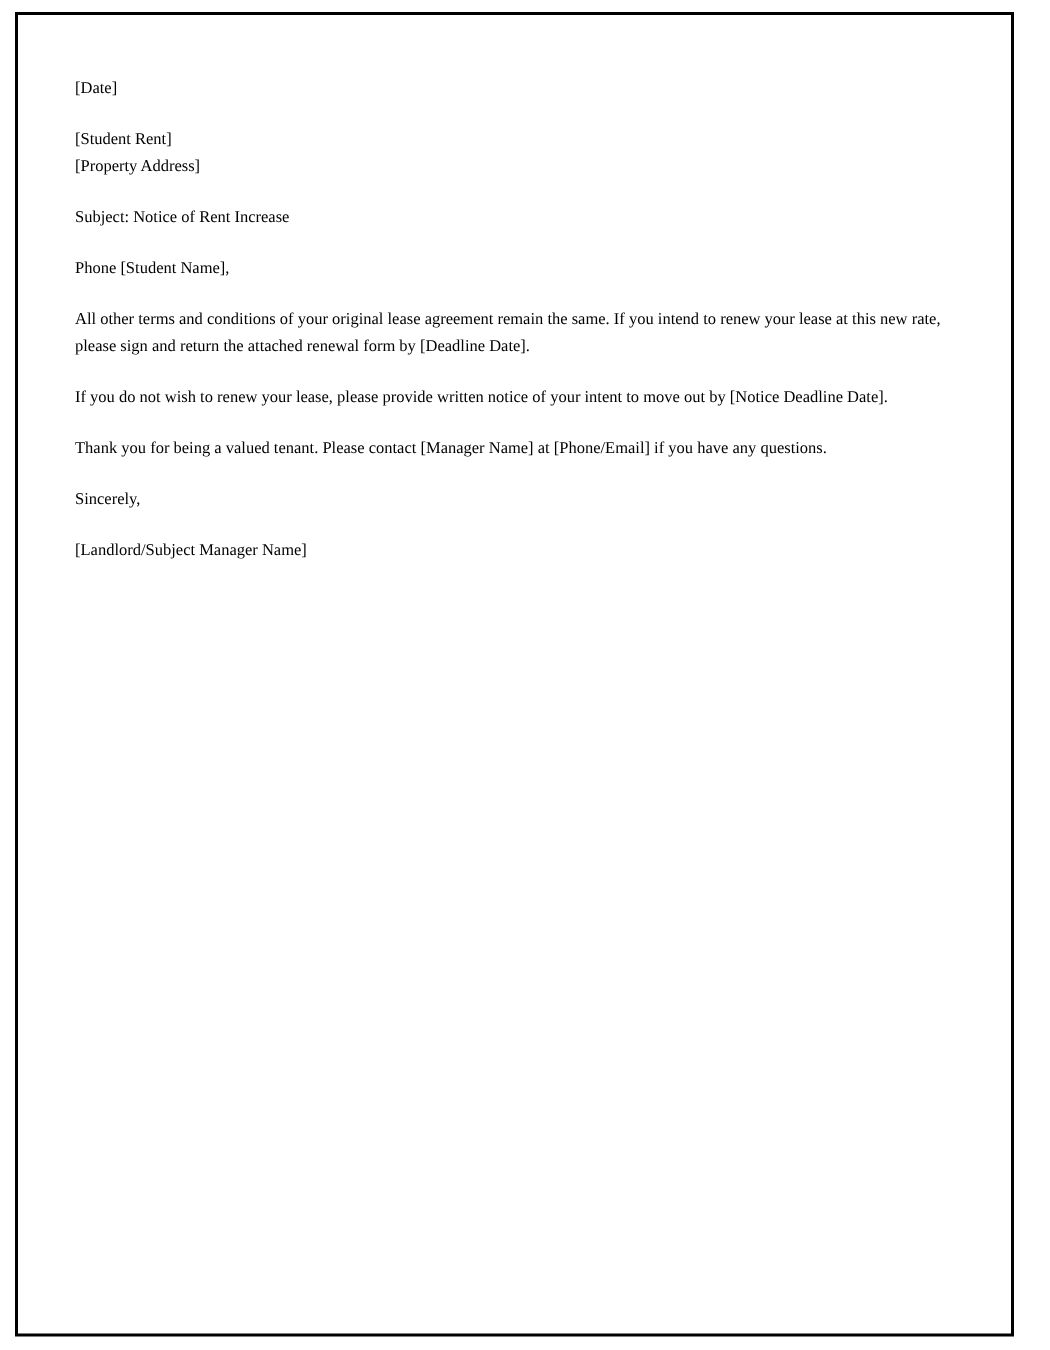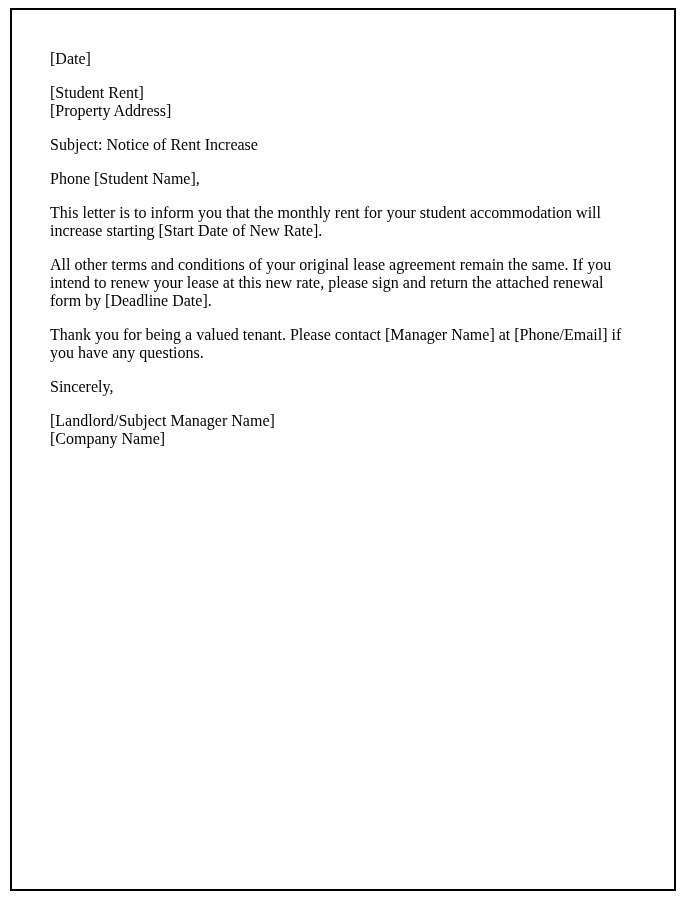--- a/index.html
+++ b/index.html
@@ -19,21 +19,21 @@
       left: 10px;
       top: 8px;
       width: 666px;
       height: 883px;
       border: 2px solid #000000;
       background: #ffffff;
       box-sizing: border-box;
     }
     .content {
       padding: 40px 46px 0 38px;
-      font-size: 16px;
+      font-size: 11px;
       line-height: 18px;
     }
     .block {
       margin: 0 0 16px 0;
       max-width: 580px;
     }
     .line {
       margin: 0;
     }
     .para {
@@ -57,27 +57,26 @@
     </div>
 
     <div class="block">
       <p class="line">Subject: Notice of Rent Increase</p>
     </div>
 
     <div class="block">
       <p class="line">Phone [Student Name],</p>
     </div>
 
-    <p class="para">This letter is to inform you that the monthly rent for your student accommodation will increase starting [Start Date of New Rate].</p>
     <p class="para">All other terms and conditions of your original lease agreement remain the same. If you intend to renew your lease at this new rate, please sign and return the attached renewal form by [Deadline Date].</p>
+    <p class="para">If you do not wish to renew your lease, please provide written notice of your intent to move out by [Notice Deadline Date].</p>
     <p class="para">Thank you for being a valued tenant. Please contact [Manager Name] at [Phone/Email] if you have any questions.</p>
 
     <div class="block">
       <p class="line">Sincerely,</p>
     </div>
 
     <div class="block">
       <p class="line">[Landlord/Subject Manager Name]</p>
-      <p class="line">[Company Name]</p>
     </div>
 
   </div>
 </div>
 
 </body></html>

